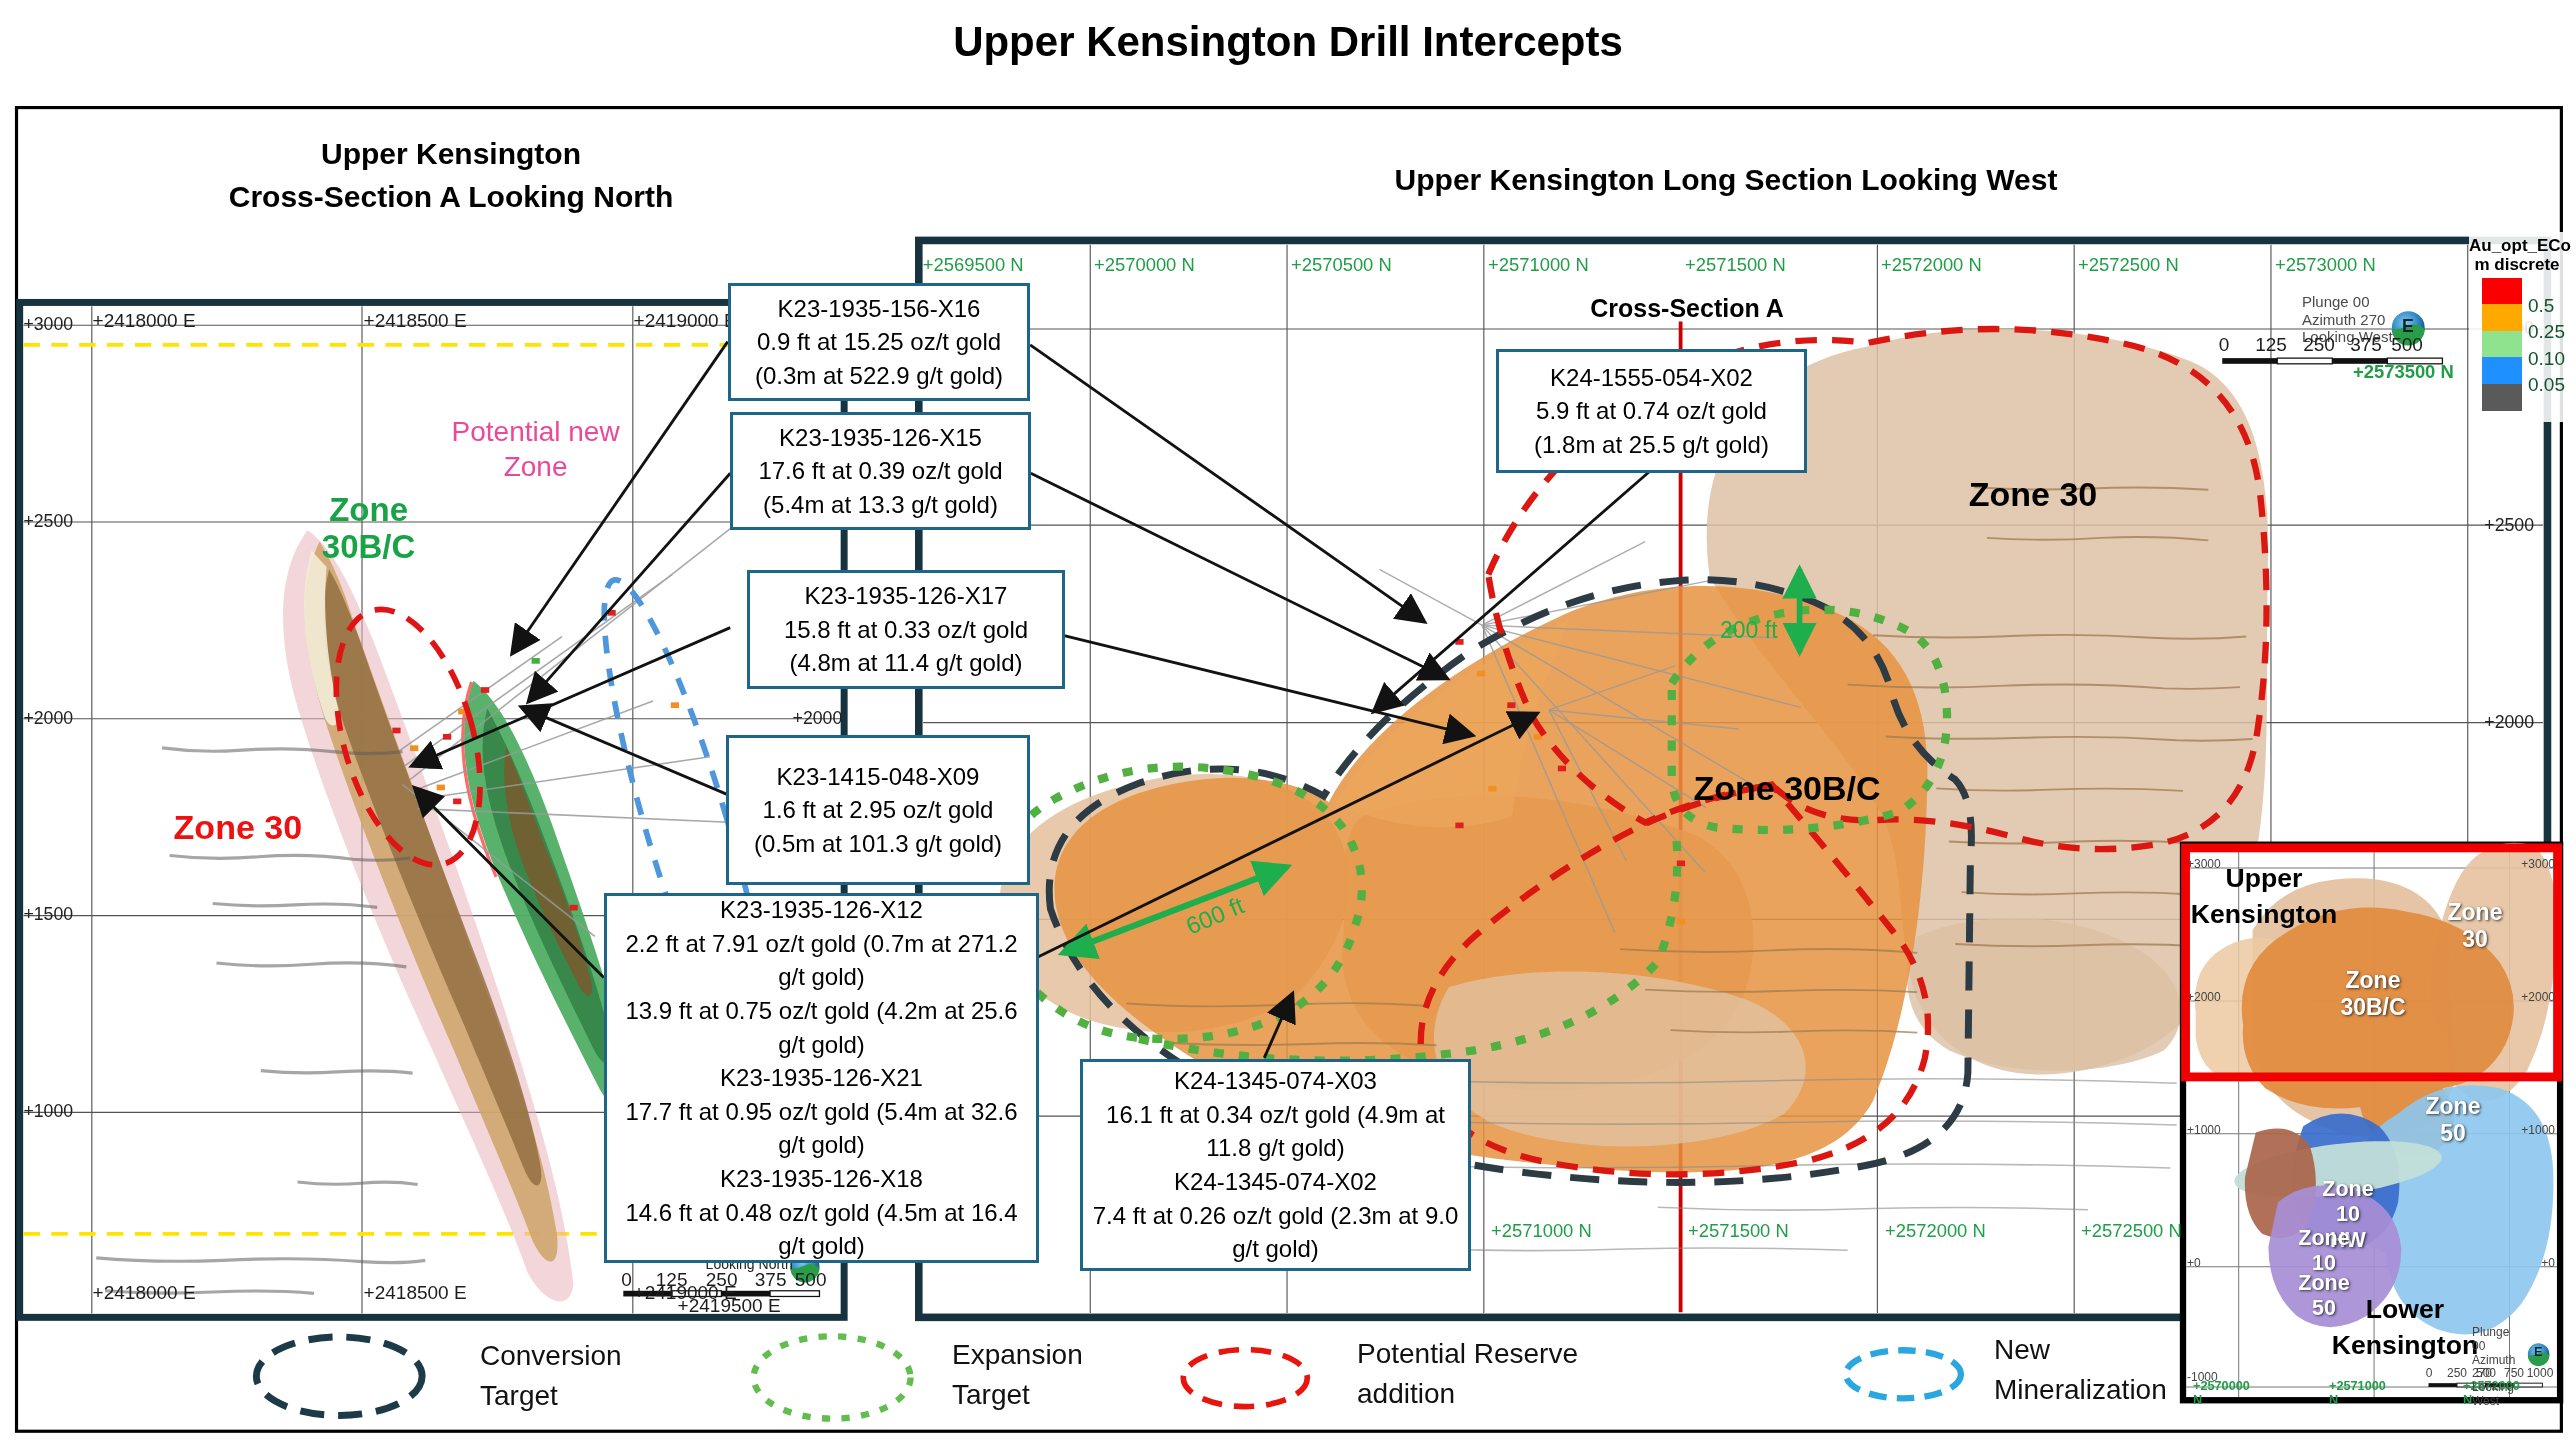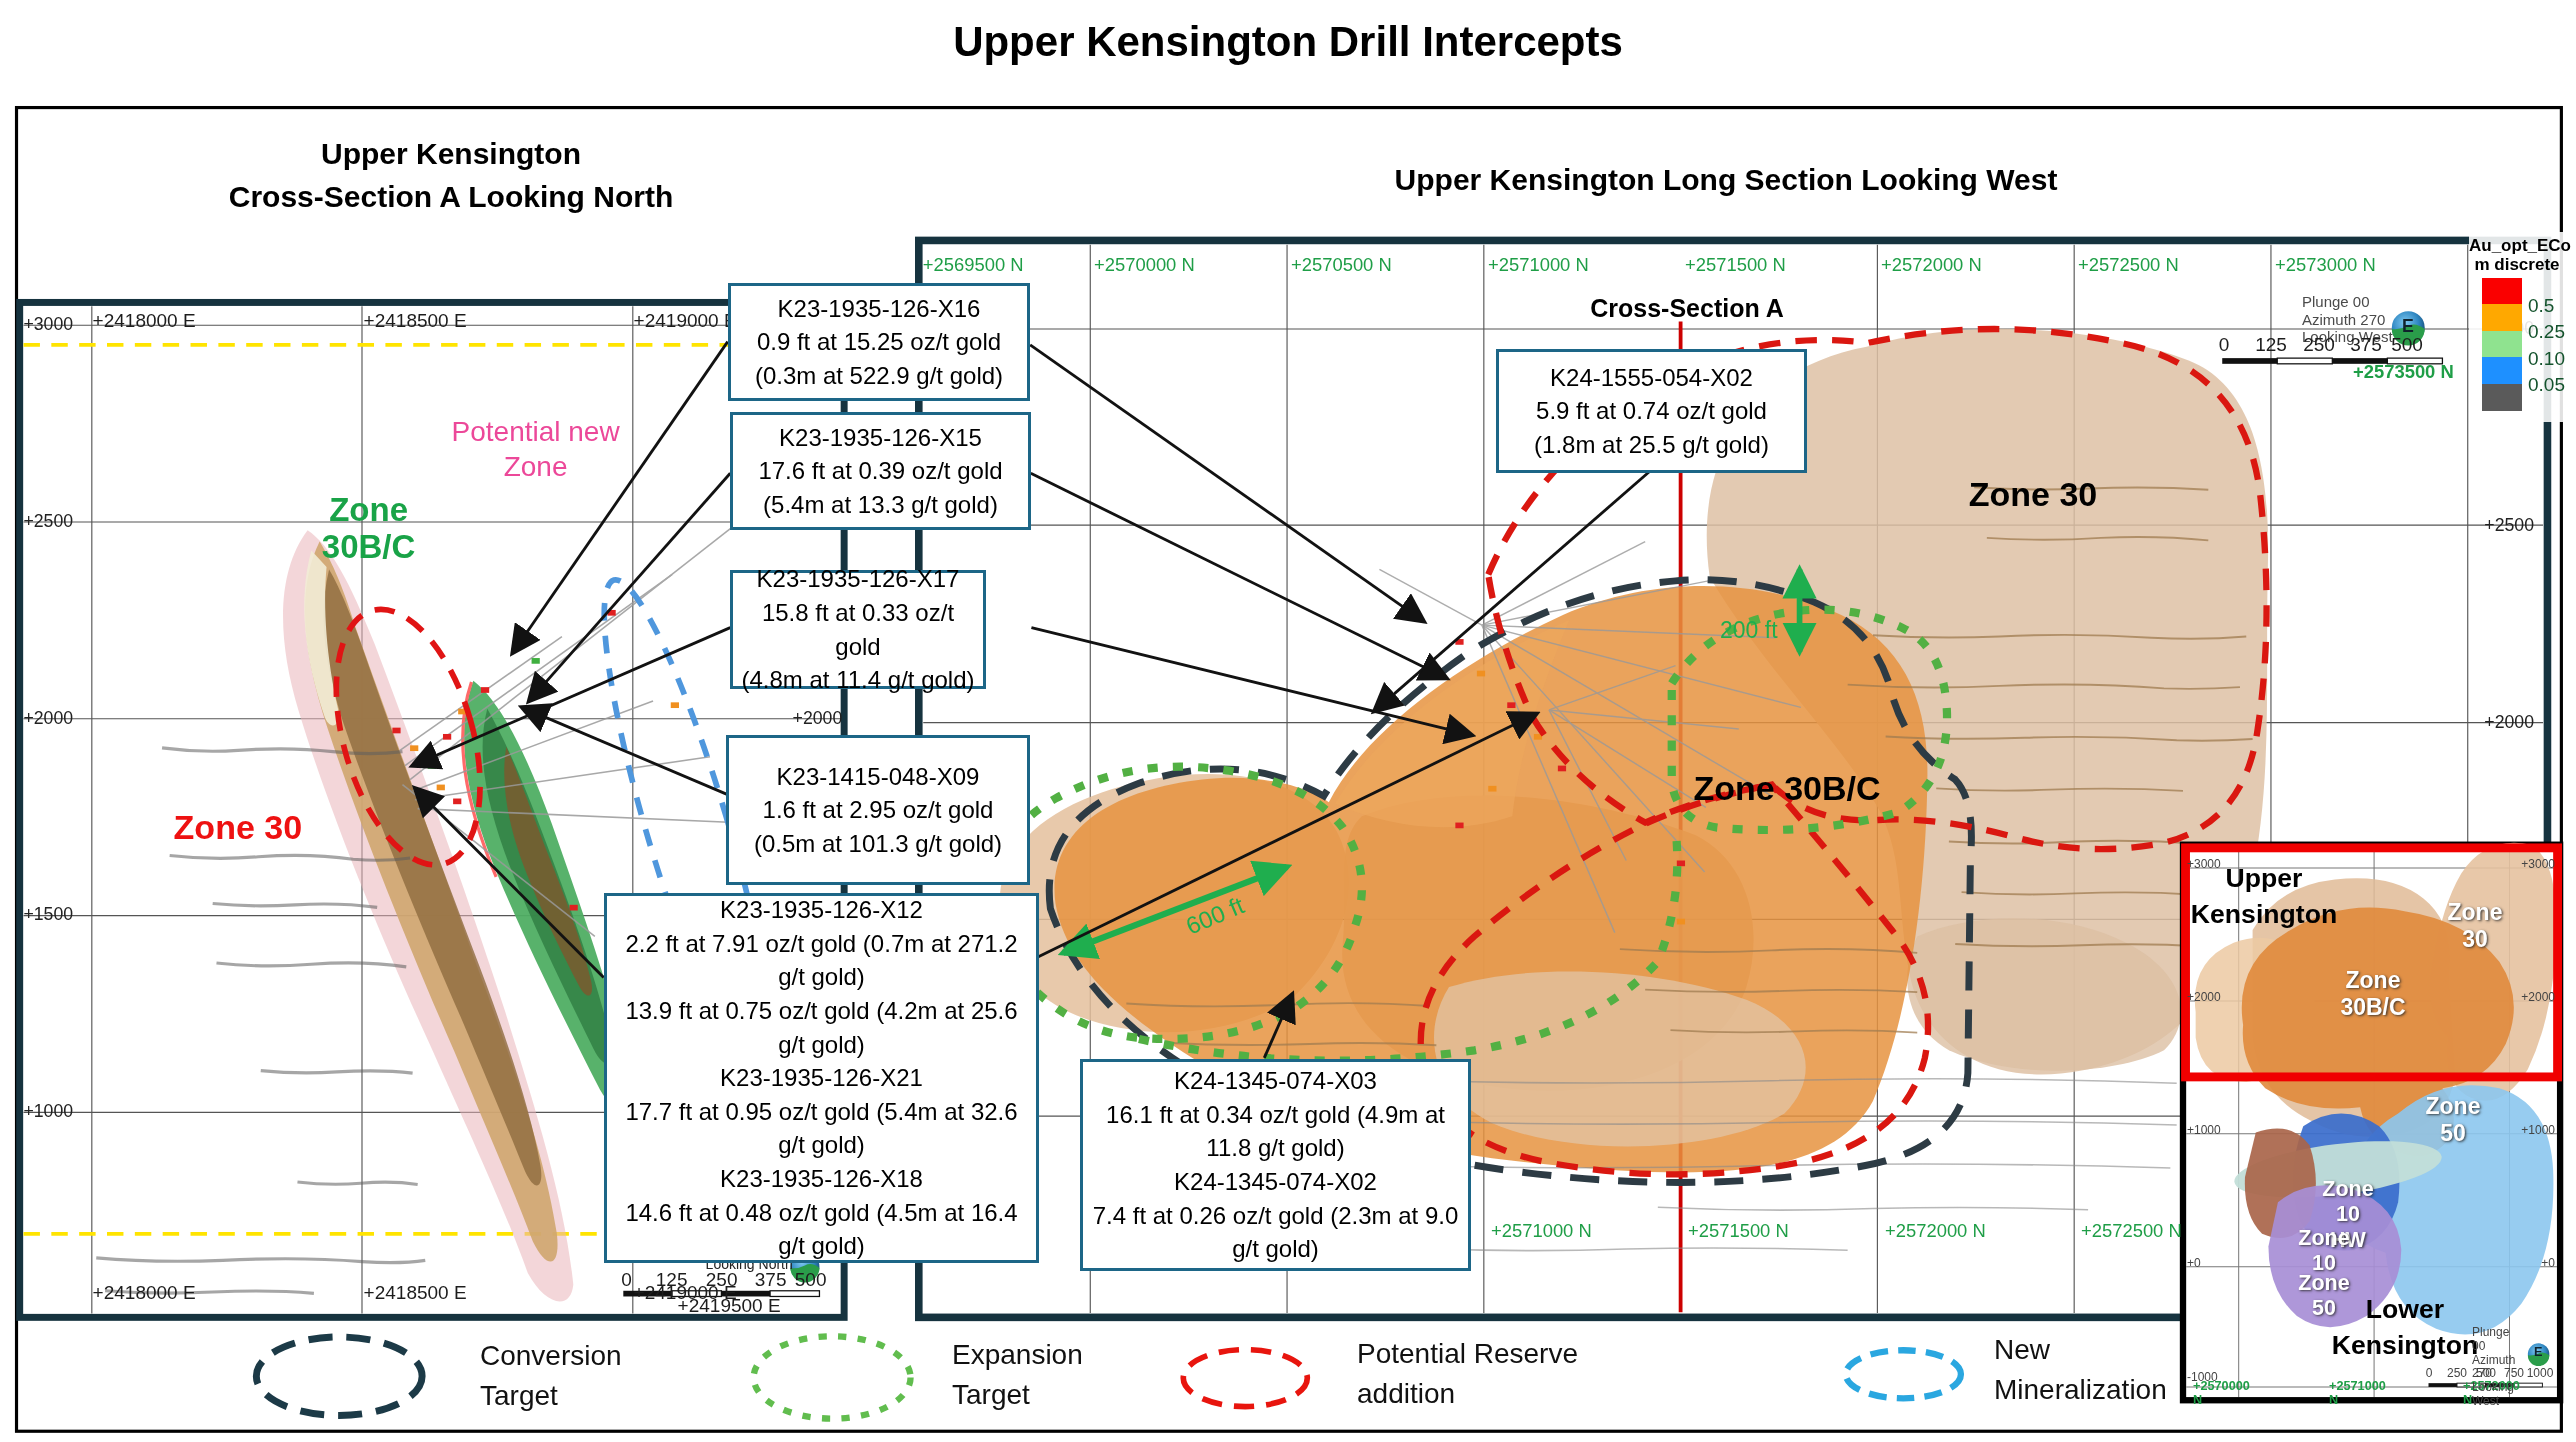--- a/index.html
+++ b/index.html
@@ -341,27 +341,27 @@
 Azimuth 270
 Looking West</div>
   <div class="abs axis ctr" style="left:1305px;top:94px;">0</div>
   <div class="abs axis ctr" style="left:1352px;top:94px;">125</div>
   <div class="abs axis ctr" style="left:1400px;top:94px;">250</div>
   <div class="abs axis ctr" style="left:1447px;top:94px;">375</div>
   <div class="abs axis ctr" style="left:1488px;top:94px;">500</div>
   <div class="abs" style="left:1483px;top:76px;font-size:17.7px;font-weight:bold;color:#10222c;">E</div>
 </div>
 
-<div class="callout" style="left:728px;top:283px;width:302px;height:118px;">K23-1935-126-X16
+<div class="callout" style="left:728px;top:283px;width:302px;height:118px;">K23-1935-156-X16
 0.9 ft at 15.25 oz/t gold
 (0.3m at 522.9 g/t gold)</div>
 <div class="callout" style="left:730px;top:412px;width:301px;height:118px;">K23-1935-126-X15
 17.6 ft at 0.39 oz/t gold
 (5.4m at 13.3 g/t gold)</div>
-<div class="callout" style="left:730px;top:570px;width:256px;height:119px;">K23-1935-126-X17
+<div class="callout" style="left:747px;top:570px;width:318px;height:119px;">K23-1935-126-X17
 15.8 ft at 0.33 oz/t gold
 (4.8m at 11.4 g/t gold)</div>
 <div class="callout" style="left:726px;top:735px;width:304px;height:150px;">K23-1415-048-X09
 1.6 ft at 2.95 oz/t gold
 (0.5m at 101.3 g/t gold)</div>
 <div class="callout" style="left:604px;top:893px;width:435px;height:370px;">K23-1935-126-X12
 2.2 ft at 7.91 oz/t gold (0.7m at 271.2 g/t gold)
 13.9 ft at 0.75 oz/t gold (4.2m at 25.6 g/t gold)
 K23-1935-126-X21
 17.7 ft at 0.95 oz/t gold (5.4m at 32.6 g/t gold)

